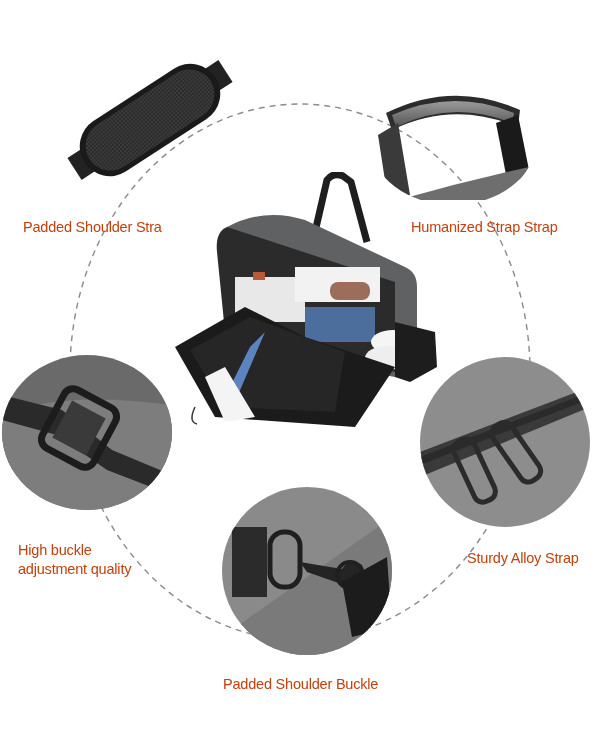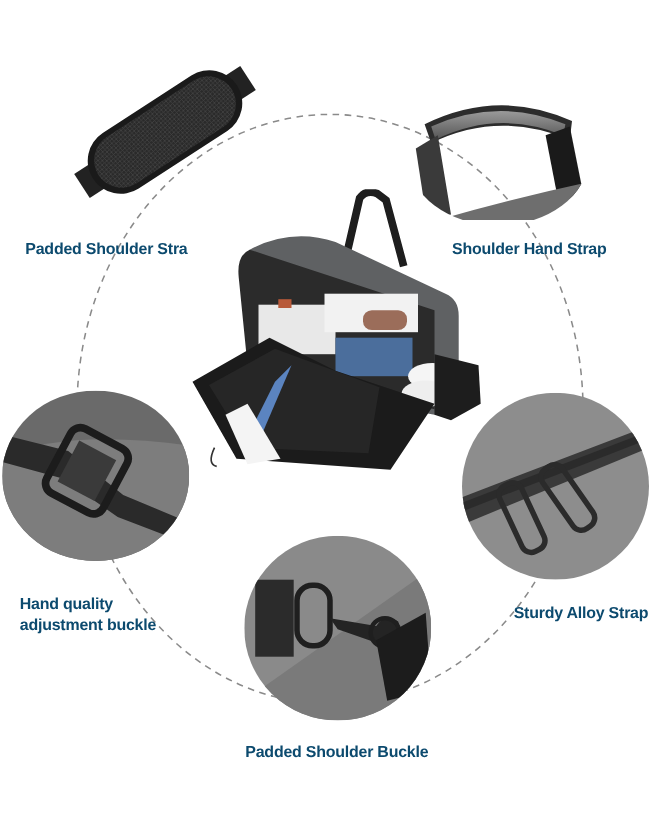--- a/index.html
+++ b/index.html
@@ -1,19 +1,19 @@
 <!DOCTYPE html>
 <html><head>
 <meta charset="utf-8">
 <style>
   html, body { margin:0; padding:0; }
   body { width:600px; height:750px; background:#ffffff; position:relative; overflow:hidden;
          font-family:"Liberation Sans", "DejaVu Sans", sans-serif; }
   .abs { position:absolute; }
-  .label { position:absolute; font-weight:bold; font-size:14.5px; color:#0c4a6e; letter-spacing:-0.2px; line-height:19px; white-space:nowrap; }
+  .label { position:absolute; font-weight:normal; font-size:14.5px; color:#c2410c; letter-spacing:-0.2px; line-height:19px; white-space:nowrap; }
   .circle { position:absolute; border-radius:50%; overflow:hidden; }
   svg { display:block; }
 </style>
 </head>
 <body>
 
 <svg class="abs" style="left:0;top:0" width="600" height="750">
   <ellipse cx="300" cy="372" rx="230" ry="268" fill="none" stroke="#8a8a8a" stroke-width="1.4" stroke-dasharray="6 5"></ellipse>
 </svg>
 
@@ -112,17 +112,17 @@
     <path d="M0 150 L170 30 L170 168 L0 168 Z" fill="#7a7a7a"></path>
     <rect x="10" y="40" width="35" height="70" fill="#2b2b2b"></rect>
     <rect x="48" y="45" width="30" height="55" rx="14" fill="none" stroke="#1f1f1f" stroke-width="5"></rect>
     <path d="M78 75 L120 82 Q128 70 140 78 Q145 95 128 100 L85 85 Z" fill="#242424"></path>
     <circle cx="128" cy="88" r="13" fill="none" stroke="#1f1f1f" stroke-width="4"></circle>
     <path d="M120 95 L165 70 L170 140 L130 150 Z" fill="#1c1c1c"></path>
   </svg>
 </div>
 
 <div class="label" style="left:23px;top:218px;">Padded Shoulder Stra</div>
-<div class="label" style="left:411px;top:218px;">Shoulder Hand Strap</div>
-<div class="label" style="left:18px;top:541px;">Hand quality</div>
-<div class="label" style="left:18px;top:560px;">adjustment buckle</div>
+<div class="label" style="left:411px;top:218px;">Humanized Strap Strap</div>
+<div class="label" style="left:18px;top:541px;">High buckle</div>
+<div class="label" style="left:18px;top:560px;">adjustment quality</div>
 <div class="label" style="left:467px;top:549px;">Sturdy Alloy Strap</div>
 <div class="label" style="left:223px;top:675px;">Padded Shoulder Buckle</div>
 
 </body></html>

